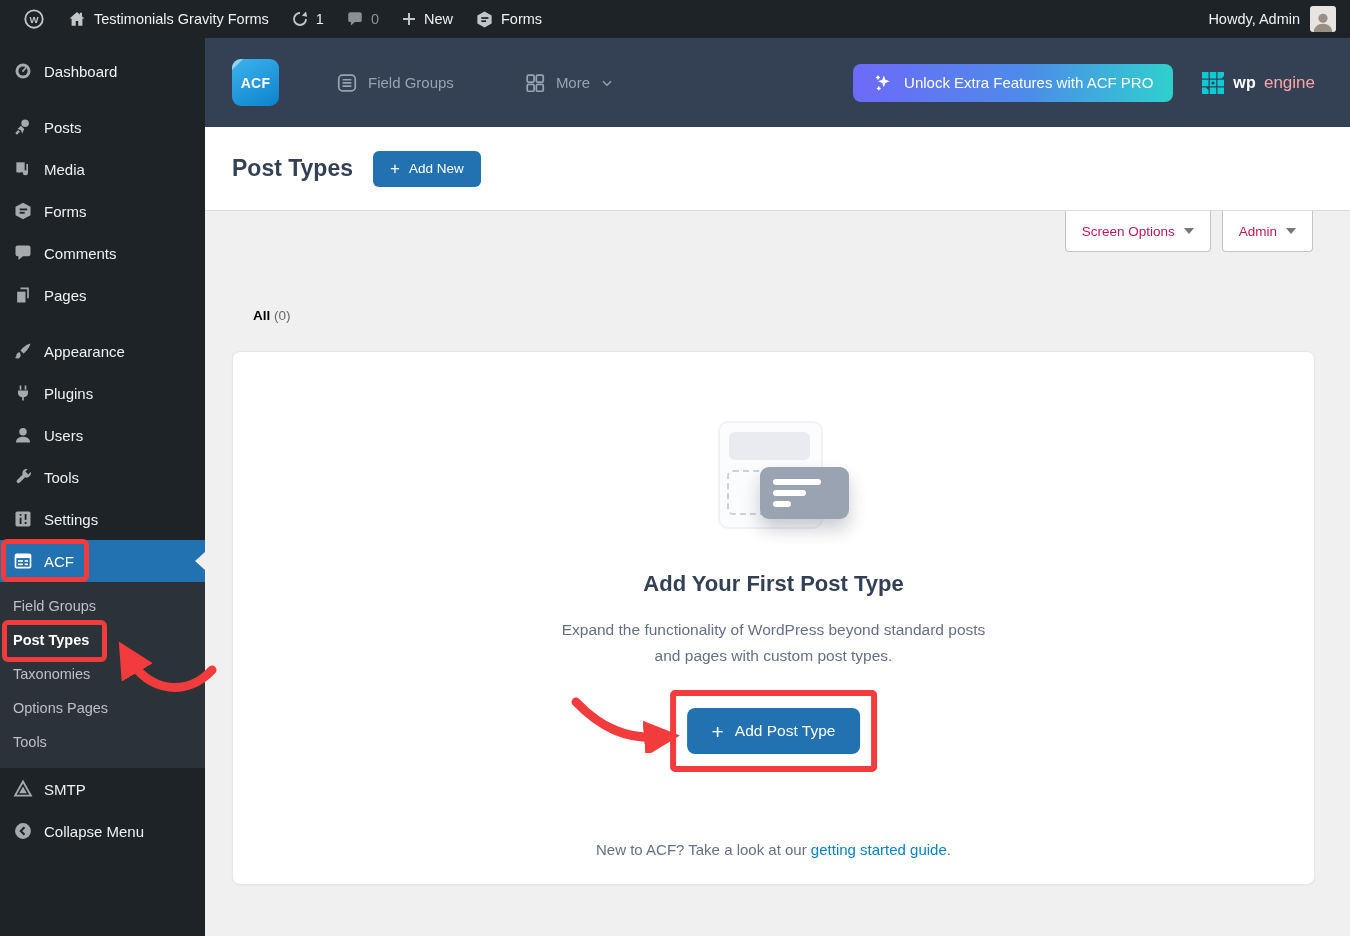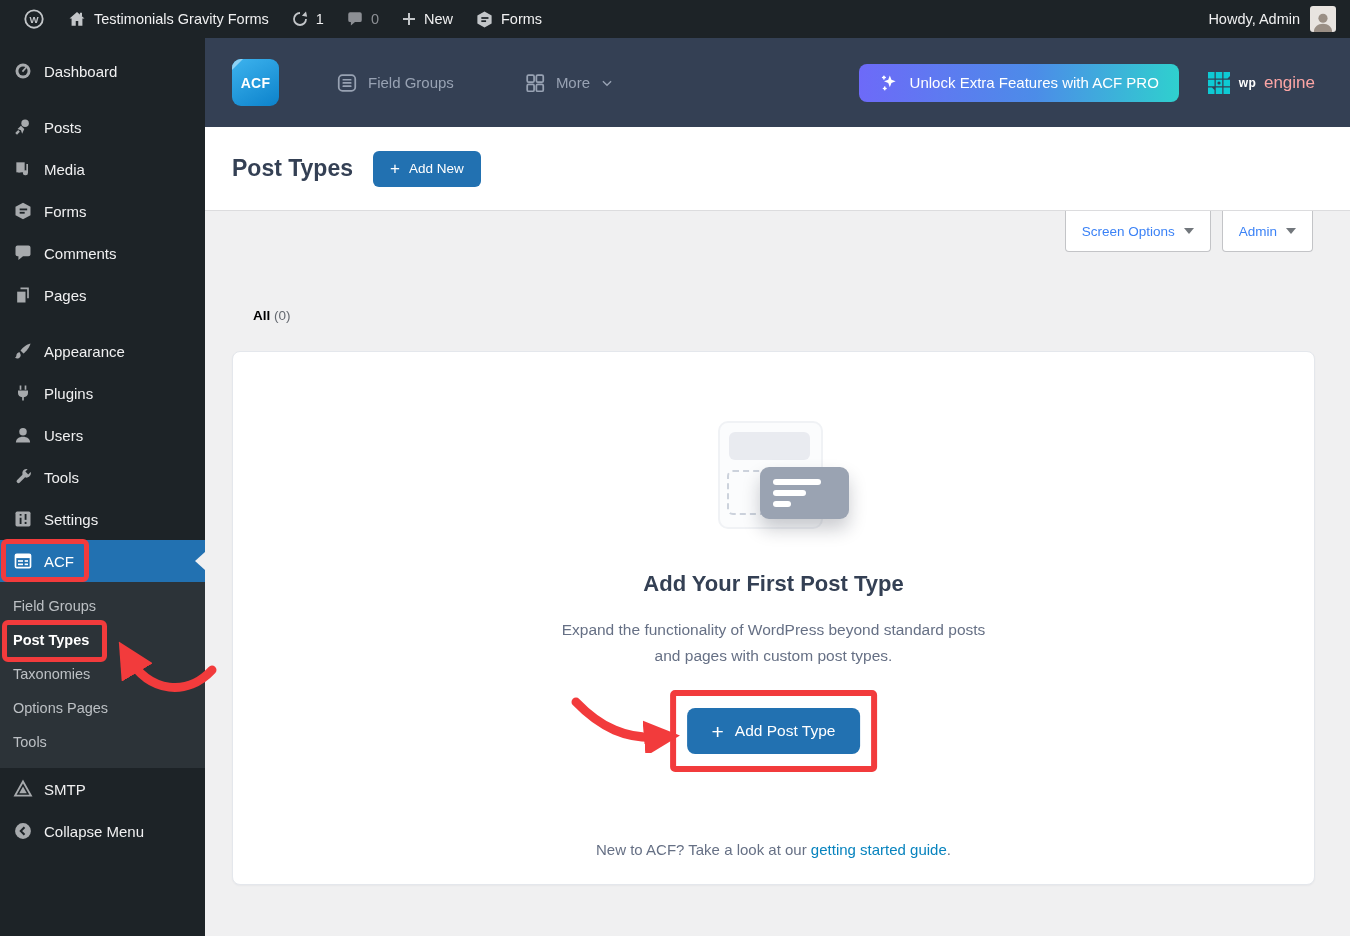--- a/index.html
+++ b/index.html
@@ -37,36 +37,36 @@
     position:relative; cursor:pointer; }
   #acf-logo::before { content:''; position:absolute; top:0; left:0; width:0; height:0;
     border-top:11px solid #8ed2f5; border-right:11px solid transparent; border-top-left-radius:9px; }
   .acfnav-item { display:flex; align-items:center; gap:10px; color:#98a2b3; font-size:15px; cursor:pointer; }
   #nav-field-groups { margin-left:57px; }
   #nav-more { margin-left:70px; }
   #pro-button { margin-left:auto; height:38px; border-radius:8px; border:none; cursor:pointer;
     background:linear-gradient(90deg,#6d6af8 0%,#4c8ce8 55%,#2fd0ce 100%);
     color:#fff; font-size:15px; font-family:inherit; display:flex; align-items:center; gap:11px; padding:0 20px; }
   #wpengine { display:flex; align-items:center; gap:8px; margin-left:28px; cursor:pointer; }
-  #wpengine .wp { color:#fff; font-weight:800; font-size:12px; letter-spacing:.2px; }
+  #wpengine .wp { color:#fff; font-weight:800; font-size:16px; letter-spacing:.2px; }
   #wpengine .engine { color:#fca5a5; font-weight:300; font-size:17px; }
 
   
   #page-header { position:absolute; top:127px; left:193px; width:1157px; height:84px; background:#fff;
     border-bottom:1px solid #dcdcde; display:flex; align-items:center; padding-left:39px; gap:20px; }
   #page-title { font-size:23px; font-weight:600; color:#344054; }
   #add-new-btn { background:#2271b1; color:#fff; border:none; border-radius:6px; height:36px; padding:0 17px;
     font-size:13.5px; font-family:inherit; display:flex; align-items:center; gap:9px; cursor:pointer; }
   .plus-glyph { font-size:17px; font-weight:400; line-height:1; }
 
   
   #content { position:absolute; top:211px; left:193px; width:1157px; height:725px; background:#f0f0f1; }
   #screen-tabs { position:absolute; top:0; right:37px; display:flex; gap:11px; }
   .screen-tab { background:#fff; border:1px solid #c3c4c7; border-top:none; border-radius:0 0 4px 4px;
-    padding:0 16px; height:41px; display:flex; align-items:center; gap:9px; font-size:13.5px; color:#3b82f6; cursor:pointer;justify-content:flex-end; }
+    padding:0 16px; height:41px; display:flex; align-items:center; gap:9px; font-size:13.5px; color:#be185d; cursor:pointer;justify-content:flex-end; }
   .caret-down { width:0; height:0; border-left:5px solid transparent; border-right:5px solid transparent; border-top:6px solid #72777c; }
   #all-filter { position:absolute; top:97px; left:60px; font-size:13.5px; }
   #all-filter .all { font-weight:700; color:#000; }
   #all-filter .count { color:#646970; }
 
   #card { position:absolute; top:140px; left:39px; width:1083px; height:534px; background:#fff;
     border:1px solid #e4e7ec; border-radius:8px; box-shadow:0 1px 2px rgba(16,24,40,.04); }
 
   
   #illus { position:absolute; top:69px; left:50%; transform:translateX(-50%); width:132px; height:110px; margin-left:10px; }

